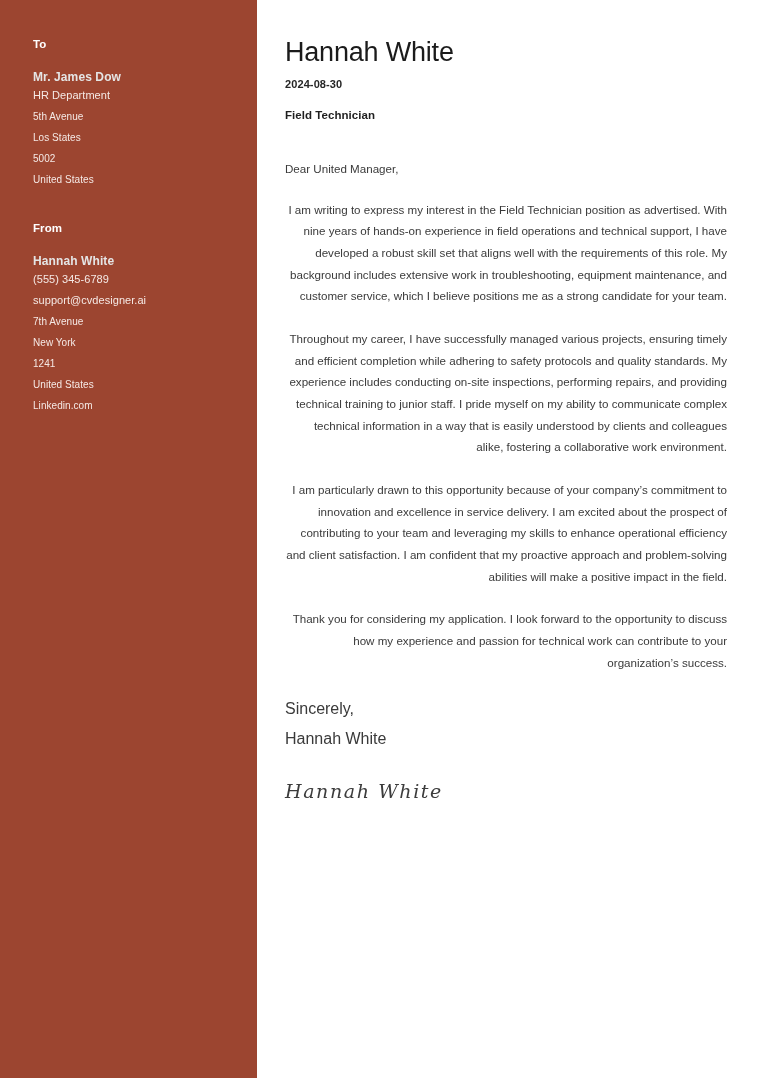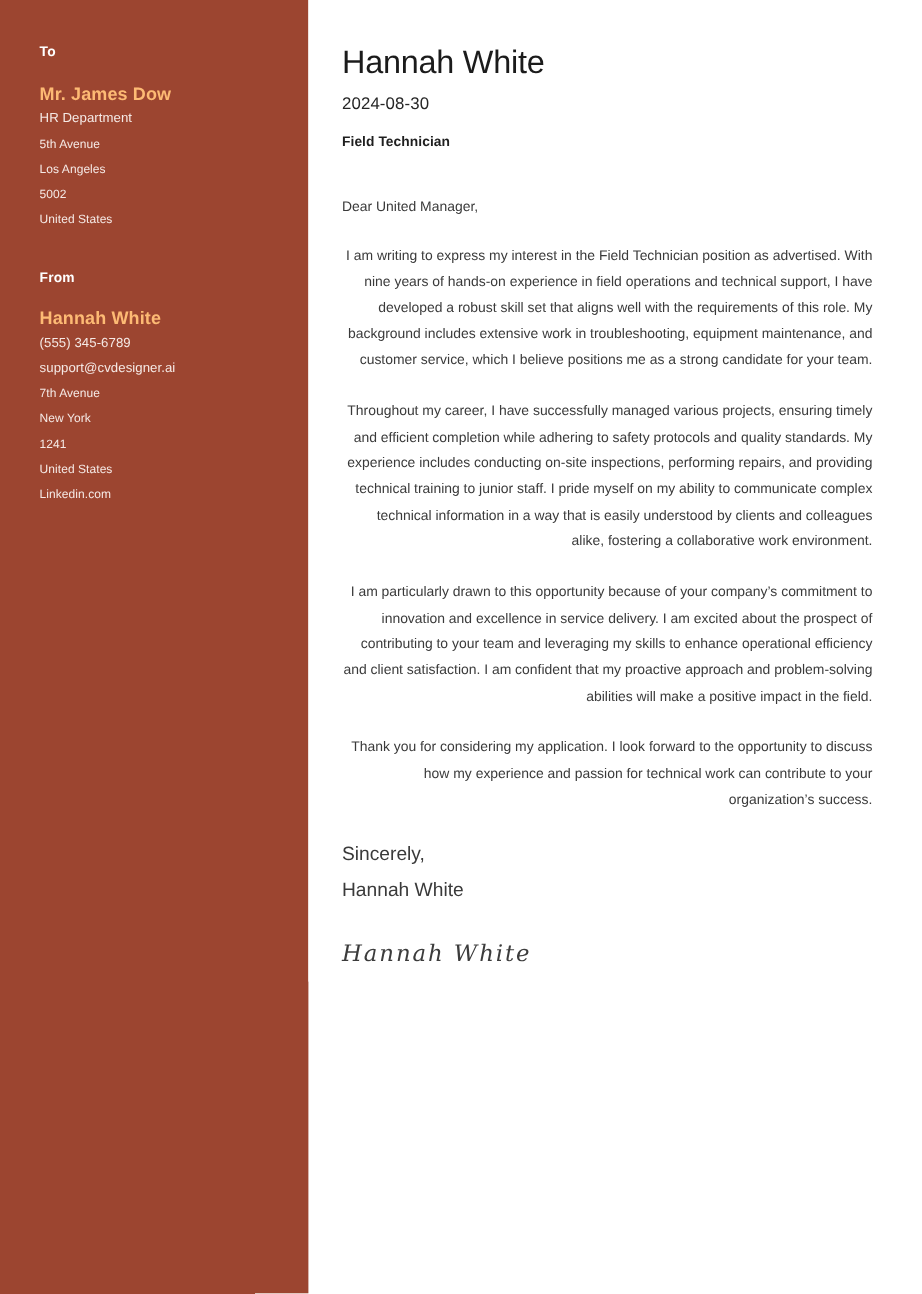--- a/index.html
+++ b/index.html
@@ -36,23 +36,23 @@
     font-weight: bold;
     color: #ffffff;
     letter-spacing: 0.1px;
     line-height: 1.2;
   }
   .to-block { margin-bottom: 0; }
   .from-block { margin-top: 32px; }
 
   .recipient-name,
   .sender-name {
-    font-size: 15px;
+    font-size: 12px;
     font-weight: bold;
-    color: #fdba74;
+    color: #e5e5e5;
     margin-top: 18px;
     line-height: 1.25;
     letter-spacing: 0.1px;
   }
   .addr-line {
     font-size: 11px;
     color: #f5e9e5;
     line-height: 1.92;
     letter-spacing: 0.05px;
     white-space: nowrap;
@@ -71,22 +71,22 @@
   }
   .doc-name {
     font-size: 27px;
     font-weight: 400;
     color: #1b1b1b;
     letter-spacing: -0.2px;
     line-height: 1.1;
     margin: 0 0 10px 0;
   }
   .doc-date {
-    font-size: 14px;
-    font-weight: normal;
+    font-size: 11px;
+    font-weight: bold;
     color: #262626;
     letter-spacing: 0.1px;
     margin-bottom: 19px;
   }
   .doc-role {
     font-size: 11.5px;
     font-weight: bold;
     color: #1f1f1f;
     letter-spacing: 0.05px;
     margin-bottom: 39px;
@@ -125,21 +125,21 @@
 
 <div class="page">
 
   <aside class="sidebar">
 
     <div class="to-block">
       <div class="block-label">To</div>
       <div class="recipient-name">Mr. James Dow</div>
       <div class="addr-line">HR Department</div>
       <div class="addr-line small">5th Avenue</div>
-      <div class="addr-line small">Los Angeles</div>
+      <div class="addr-line small">Los States</div>
       <div class="addr-line small">5002</div>
       <div class="addr-line small">United States</div>
     </div>
 
     <div class="from-block">
       <div class="block-label">From</div>
       <div class="sender-name">Hannah White</div>
       <div class="addr-line">(555) 345-6789</div>
       <div class="addr-line">support@cvdesigner.ai</div>
       <div class="addr-line small">7th Avenue</div>

